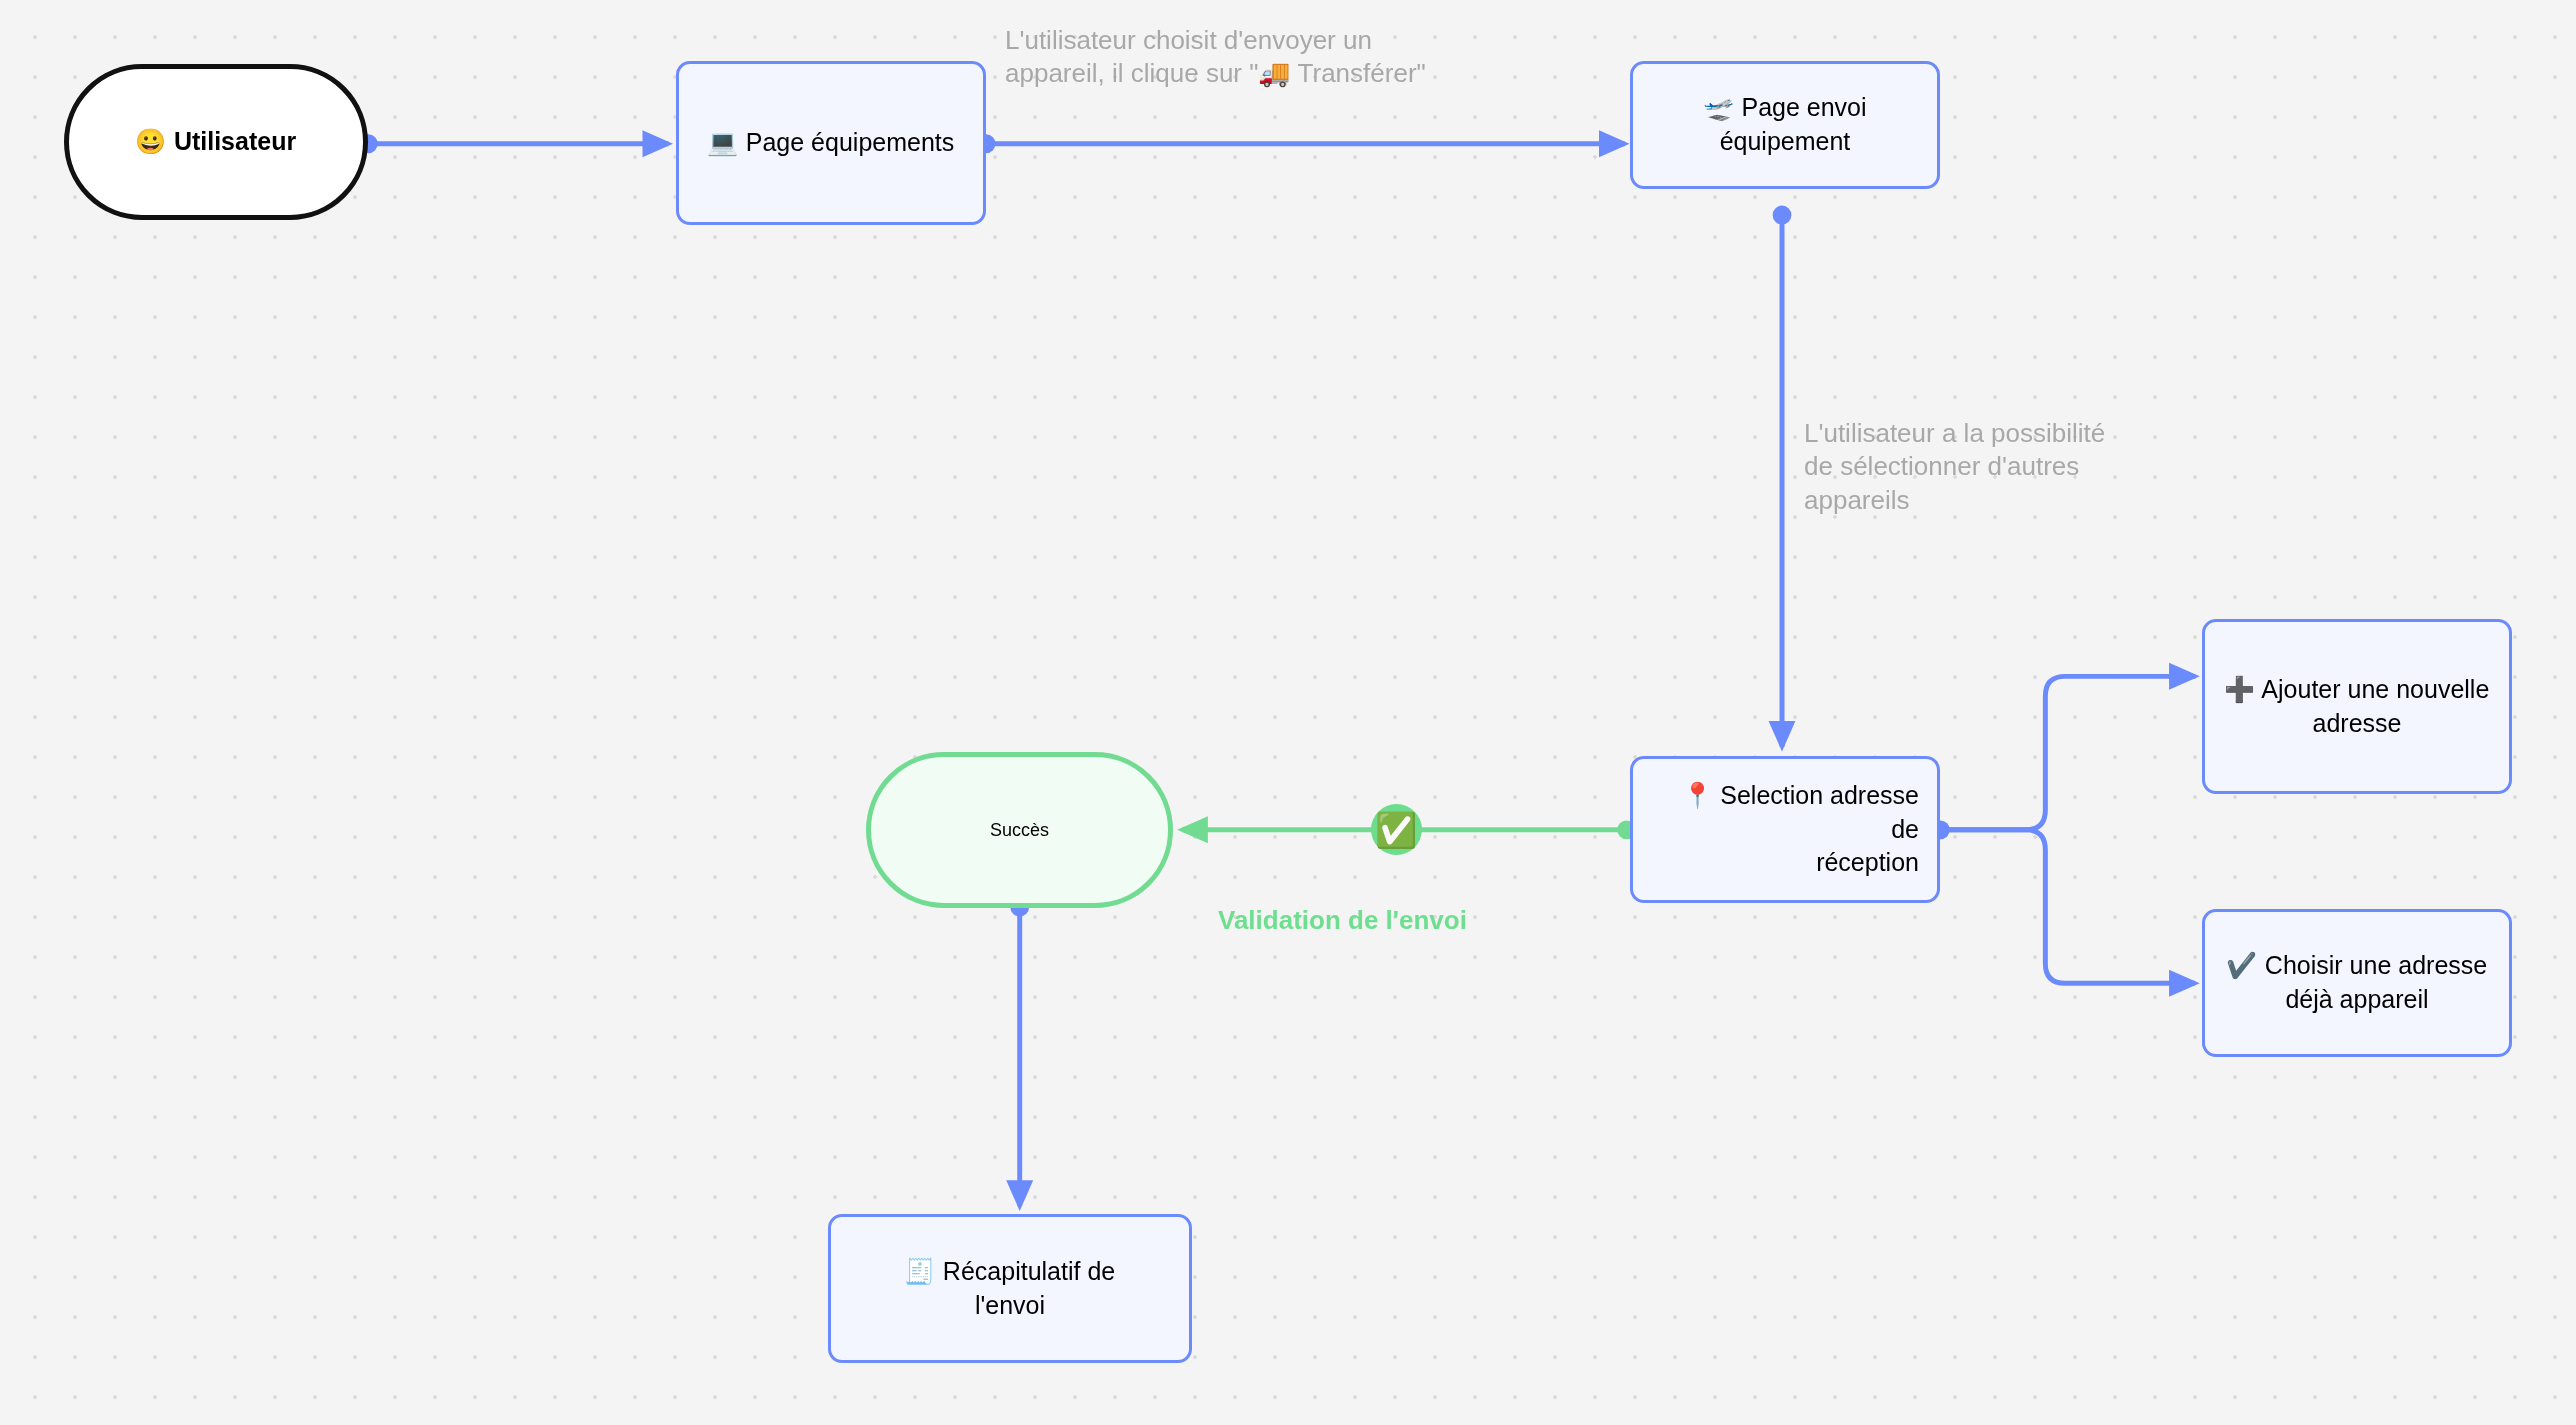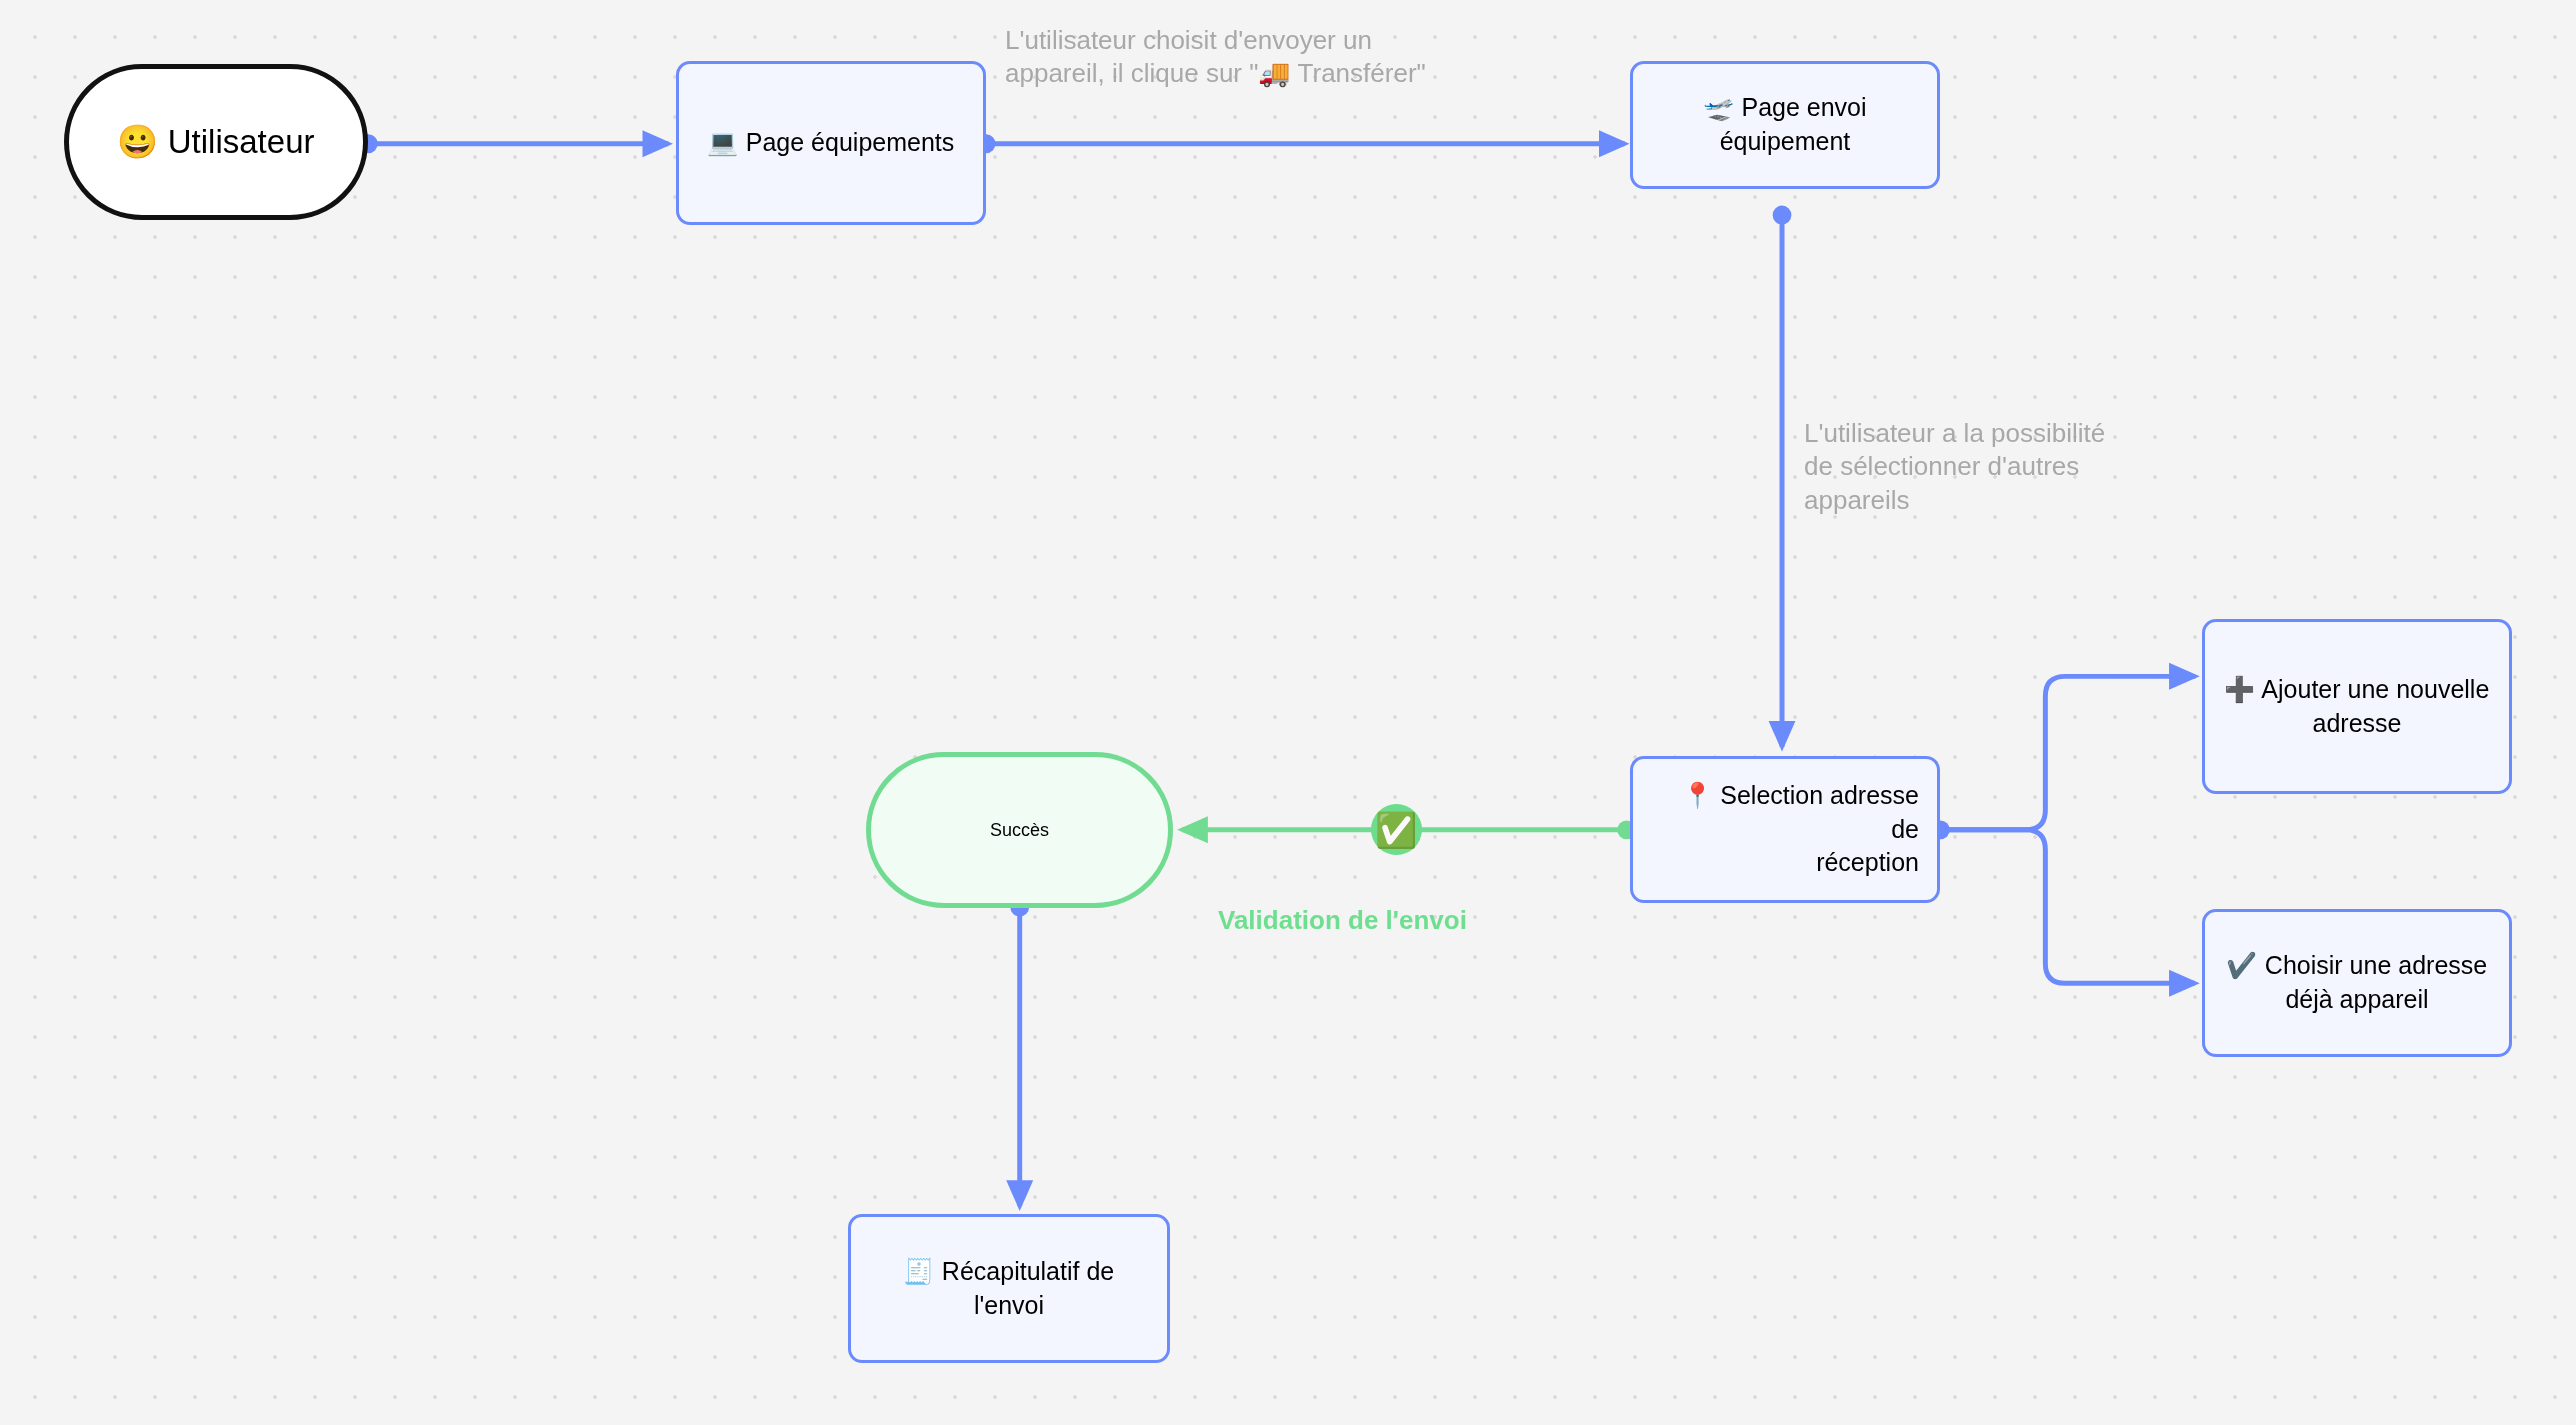--- a/index.html
+++ b/index.html
@@ -43,21 +43,22 @@
   .node.rect {
     border: 3.5px solid #6b8afc;
     border-radius: 14px;
     background: #f3f6fe;
     font-size: 25px;
   }
   .node.stadium-start {
     border: 5px solid #111111;
     border-radius: 99px;
     background: #ffffff;
-    font-size: 33px;
+    font-size: 25px;
+    font-weight: bold;
   }
   .node.stadium-success {
     border: 5px solid #72db92;
     border-radius: 99px;
     background: #f1fcf4;
     font-size: 18px;
   }
   .edge-label {
     position: absolute;
     text-align: left;
@@ -160,21 +161,21 @@
 
   <div class="node rect" style="left:2202px; top:909px; width:310px; height:148px;">
     <span class="node-inner">✔️ Choisir une adresse
 déjà appareil</span>
   </div>
 
   <div class="node stadium-success" style="left:866px; top:752px; width:307px; height:156px;">
     <span class="node-inner">Succès</span>
   </div>
 
-  <div class="node rect" style="left:848px; top:1214px; width:322px; height:149px;">
+  <div class="node rect" style="left:828px; top:1214px; width:364px; height:149px;">
     <span class="node-inner">🧾 Récapitulatif de
 l'envoi</span>
   </div>
 
   <div class="edge-label" style="left:1005px; top:24px; width:564px;">L'utilisateur choisit d'envoyer un
 appareil, il clique sur "🚚 Transférer"</div>
 
   <div class="edge-label" style="left:1804px; top:417px; width:396px;">L'utilisateur a la possibilité
 de sélectionner d'autres
 appareils</div>

